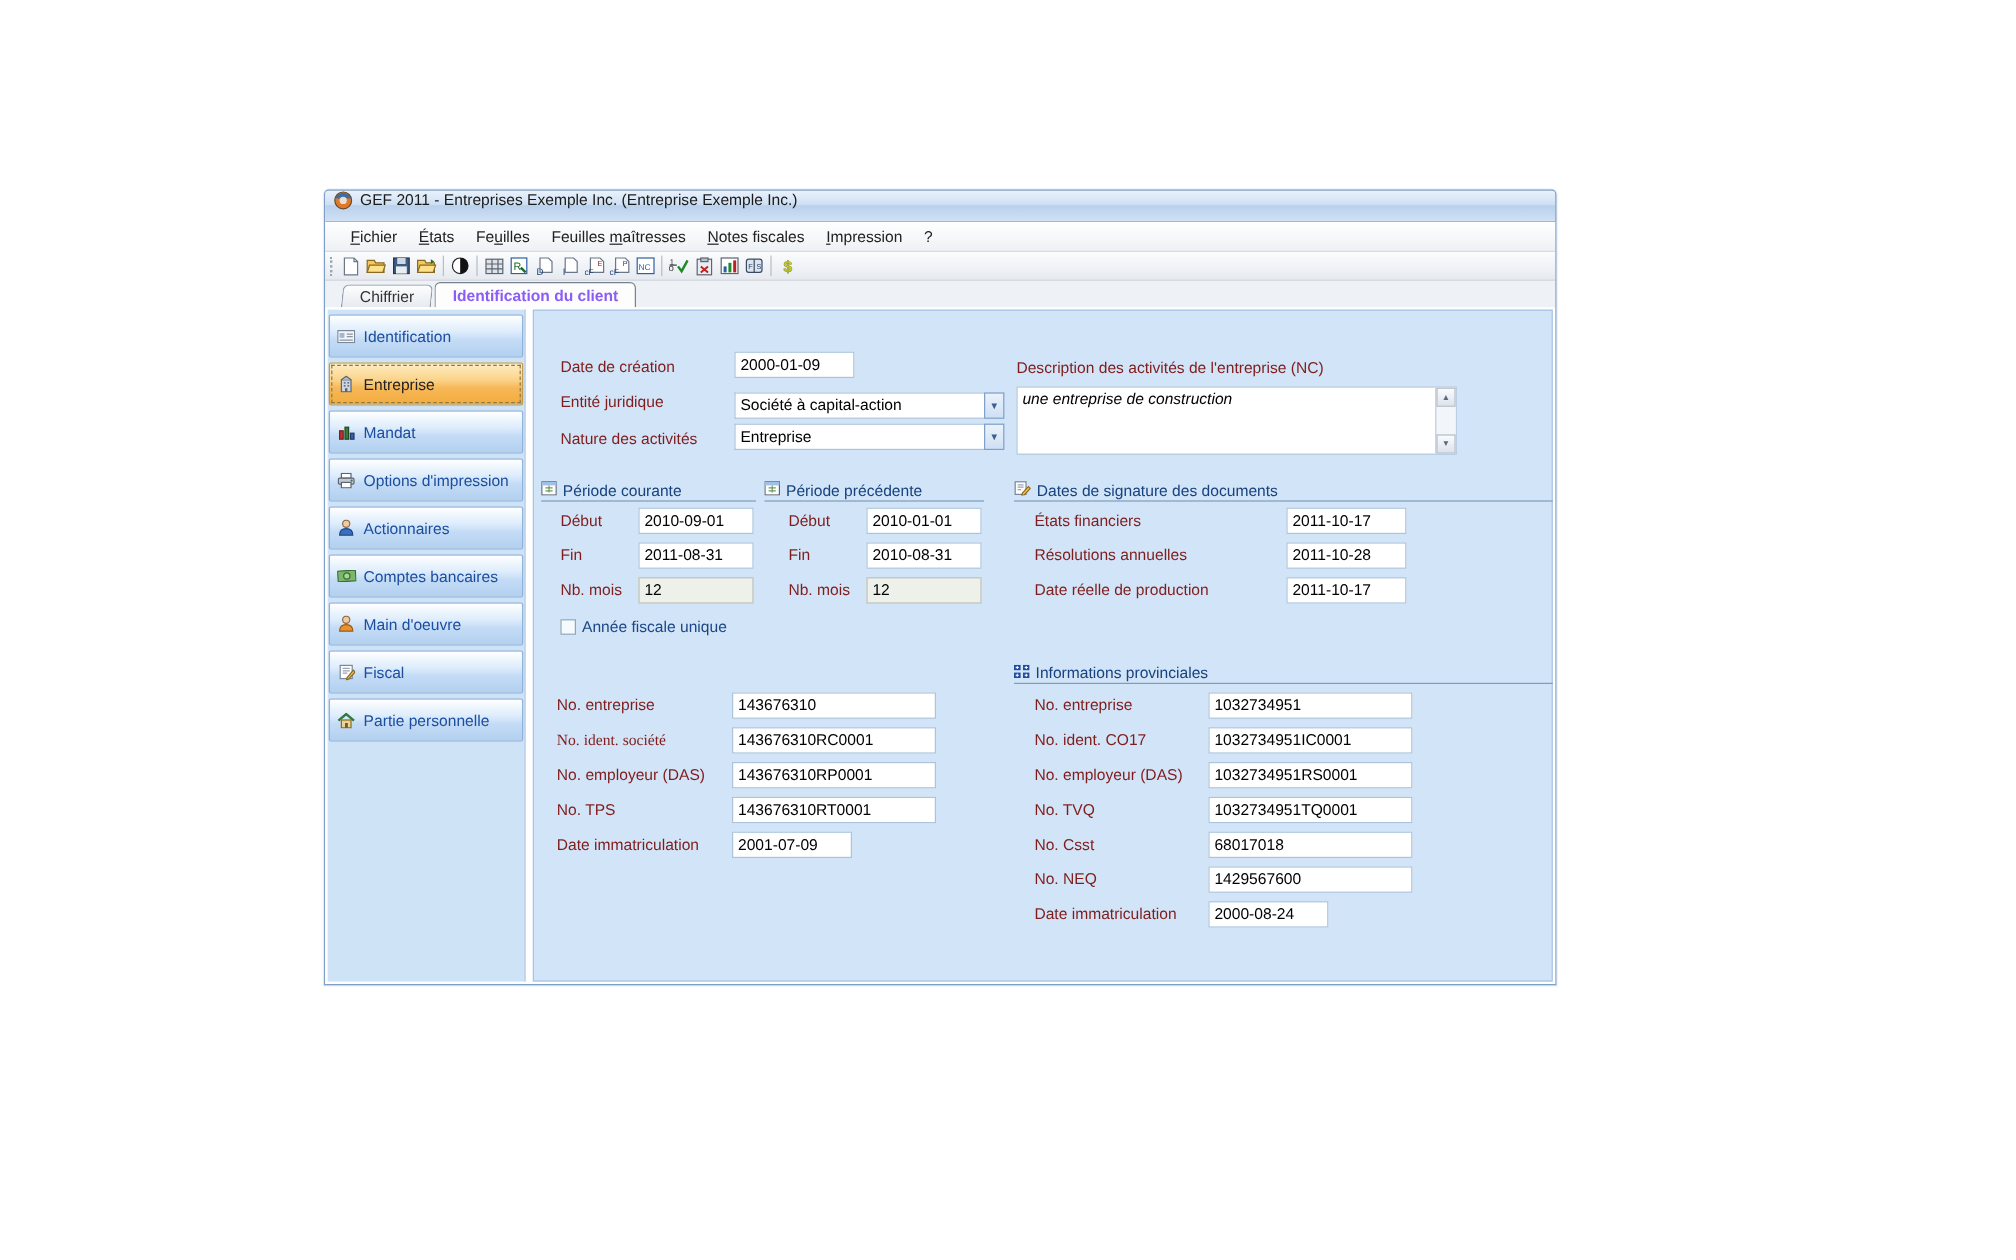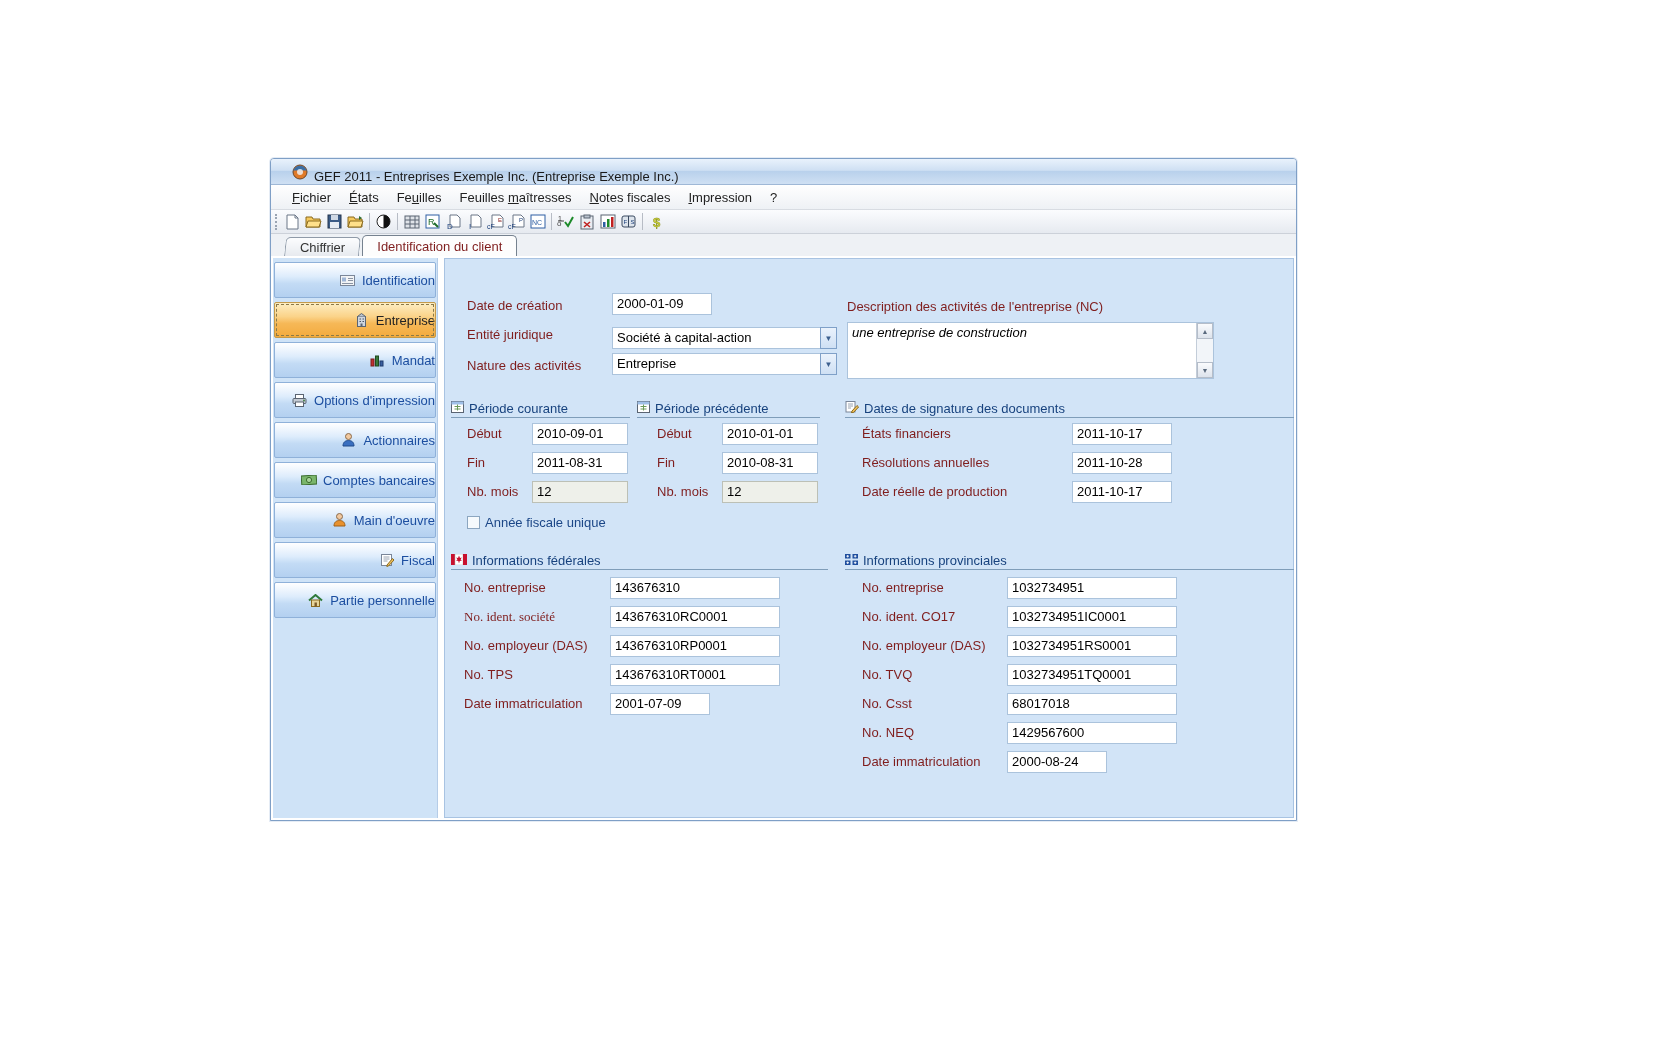--- a/index.html
+++ b/index.html
@@ -5,21 +5,21 @@
   * { margin:0; padding:0; box-sizing:border-box; }
   html,body { width:1680px; height:1050px; background:#ffffff; font-family:"Liberation Sans", sans-serif; overflow:hidden; }
 
   .window { position:absolute; left:270px; top:158px; width:1027px; height:663px;
             border:1px solid #7f9fc6; border-radius:4px 4px 0 0; background:#eef1f5;
             box-shadow:0 0 0 1px rgba(180,200,225,.35); }
 
   
   .titlebar { position:absolute; left:0; top:0; right:0; height:26px;
               background:linear-gradient(#e9f2fc, #cfe0f3 45%, #b9d1ec 50%, #cfe0f3);
-              border-radius:3px 3px 0 0; display:flex; align-items:flex-end; padding-left:21px;
+              border-radius:3px 3px 0 0; display:flex; align-items:flex-start; padding-left:7px;
               border-bottom:1px solid #9fb8d6; }
   .titlebar .ttext { font-size:13px; color:#1a1a1a; margin-left:6px; }
 
   
   .menubar { position:absolute; left:0; top:26px; right:0; height:25px;
              background:linear-gradient(#ffffff,#eef1f5); border-bottom:1px solid #d8dce2;
              display:flex; align-items:center; padding-left:12px; }
   .menu-item { font-size:13px; color:#222; padding:3px 9px; cursor:default; }
   .menu-item .accel { text-decoration:underline; }
 
@@ -32,33 +32,33 @@
   .sep { width:1px; height:17px; background:#b7bcc5; margin:0 3px; }
 
   
   .tabstrip { position:absolute; left:0; top:75px; right:0; height:22px; background:#eef1f5;
               display:flex; align-items:flex-end; padding-left:14px; }
   .tab { font-size:13px; color:#333; background:linear-gradient(#fcfdfe,#e7eaef);
          border:1px solid #8f9aa8; border-bottom:none; border-radius:5px 5px 0 0;
          padding:2px 14px 2px 14px; height:19px; line-height:15px; margin-right:2px;
          transform:skewX(-6deg); }
   .tab > span { display:inline-block; transform:skewX(6deg); }
-  .tab.active { background:#fdfdfd; font-weight:normal; color:#7f1d1d; height:21px; line-height:17px;
+  .tab.active { background:#fdfdfd; font-weight:bold; color:#8b5cf6; height:21px; line-height:17px;
                 transform:none; z-index:2; border-color:#76828f;margin-top:48px; }
   .tab.active > span { transform:none; }
 
   
   .content { position:absolute; left:0; top:97px; right:0; bottom:0; background:#ffffff; }
 
   .sidebar { position:absolute; left:2px; top:2px; width:165px; bottom:2px; background:#cfe3f7;
              border-right:1px solid #b5cce7; padding-top:2px; }
   .sbtn { position:relative; margin:2px 1px 4px 1px; height:36px; border:1px solid #8fb1d9; border-radius:2px;
           background:linear-gradient(#ffffff,#ddecfc 40%,#c3dbf5 60%,#b3d0f0);
           display:flex; align-items:center; gap:6px; padding-left:5px;
-          font-size:13px; color:#1c4ea0; cursor:pointer;justify-content:flex-end; }
+          font-size:13px; color:#1c4ea0; cursor:pointer; }
   .sbtn.sel { background:linear-gradient(#fdeec3,#fbd389 40%,#f6b857 60%,#f3ab3f);
               border-color:#c49a4a; color:#222; outline:1px dashed #8a7a4a; outline-offset:-3px; }
   .sbtn .ic { width:17px; display:flex; justify-content:center; }
 
   .mainpanel { position:absolute; left:173px; top:2px; right:2px; bottom:2px;
                background:#d2e4f7; border:1px solid #a8c3e2; }
 
   .sec-h { position:absolute; display:flex; align-items:flex-end; gap:5px;
            border-bottom:1px solid #7f9db9; padding-bottom:1px; font-size:13px; color:#17427e; height:19px; }
   .flabel { position:absolute; height:22px; line-height:22px; font-size:13px; color:#7f1d1d; white-space:nowrap; }
@@ -397,29 +397,20 @@
             </svg></span>
         <span>Dates de signature des documents</span>
       </div>
       <div class="flabel" style="left:417px; top:164px;">États financiers</div>
       <div class="finput" style="left:627px; top:164px; width:100px;">2011-10-17</div>
       <div class="flabel" style="left:417px; top:193px;">Résolutions annuelles</div>
       <div class="finput" style="left:627px; top:193px; width:100px;">2011-10-28</div>
       <div class="flabel" style="left:417px; top:222px;">Date réelle de production</div>
       <div class="finput" style="left:627px; top:222px; width:100px;">2011-10-17</div>
 
-      <div class="sec-h" style="left:6px; top:292px; width:377px;">
-        <span><svg width="16" height="11" viewBox="0 0 16 11">
-              <rect x="0" y="0" width="4" height="11" fill="#c8102e"></rect>
-              <rect x="4" y="0" width="8" height="11" fill="#fff" stroke="#b0b0b0" stroke-width=".5"></rect>
-              <rect x="12" y="0" width="4" height="11" fill="#c8102e"></rect>
-              <path d="M8 1.5 L9 4 L10.8 3.4 L9.6 5.6 L11 6.6 L8.7 7 L8 9.5 L7.3 7 L5 6.6 L6.4 5.6 L5.2 3.4 L7 4 Z" fill="#c8102e"></path>
-            </svg></span>
-        <span>Informations fédérales</span>
-      </div>
       <div class="flabel" style="left:19px; top:318px;">No. entreprise</div>
       <div class="finput" style="left:165px; top:318px; width:170px;">143676310</div>
       <div class="flabel" style="left:19px; top:347px;font-family:Liberation Serif, serif;">No. ident. société</div>
       <div class="finput" style="left:165px; top:347px; width:170px;">143676310RC0001</div>
       <div class="flabel" style="left:19px; top:376px;">No. employeur (DAS)</div>
       <div class="finput" style="left:165px; top:376px; width:170px;">143676310RP0001</div>
       <div class="flabel" style="left:19px; top:405px;">No. TPS</div>
       <div class="finput" style="left:165px; top:405px; width:170px;">143676310RT0001</div>
       <div class="flabel" style="left:19px; top:434px;">Date immatriculation</div>
       <div class="finput" style="left:165px; top:434px; width:100px;">2001-07-09</div>

